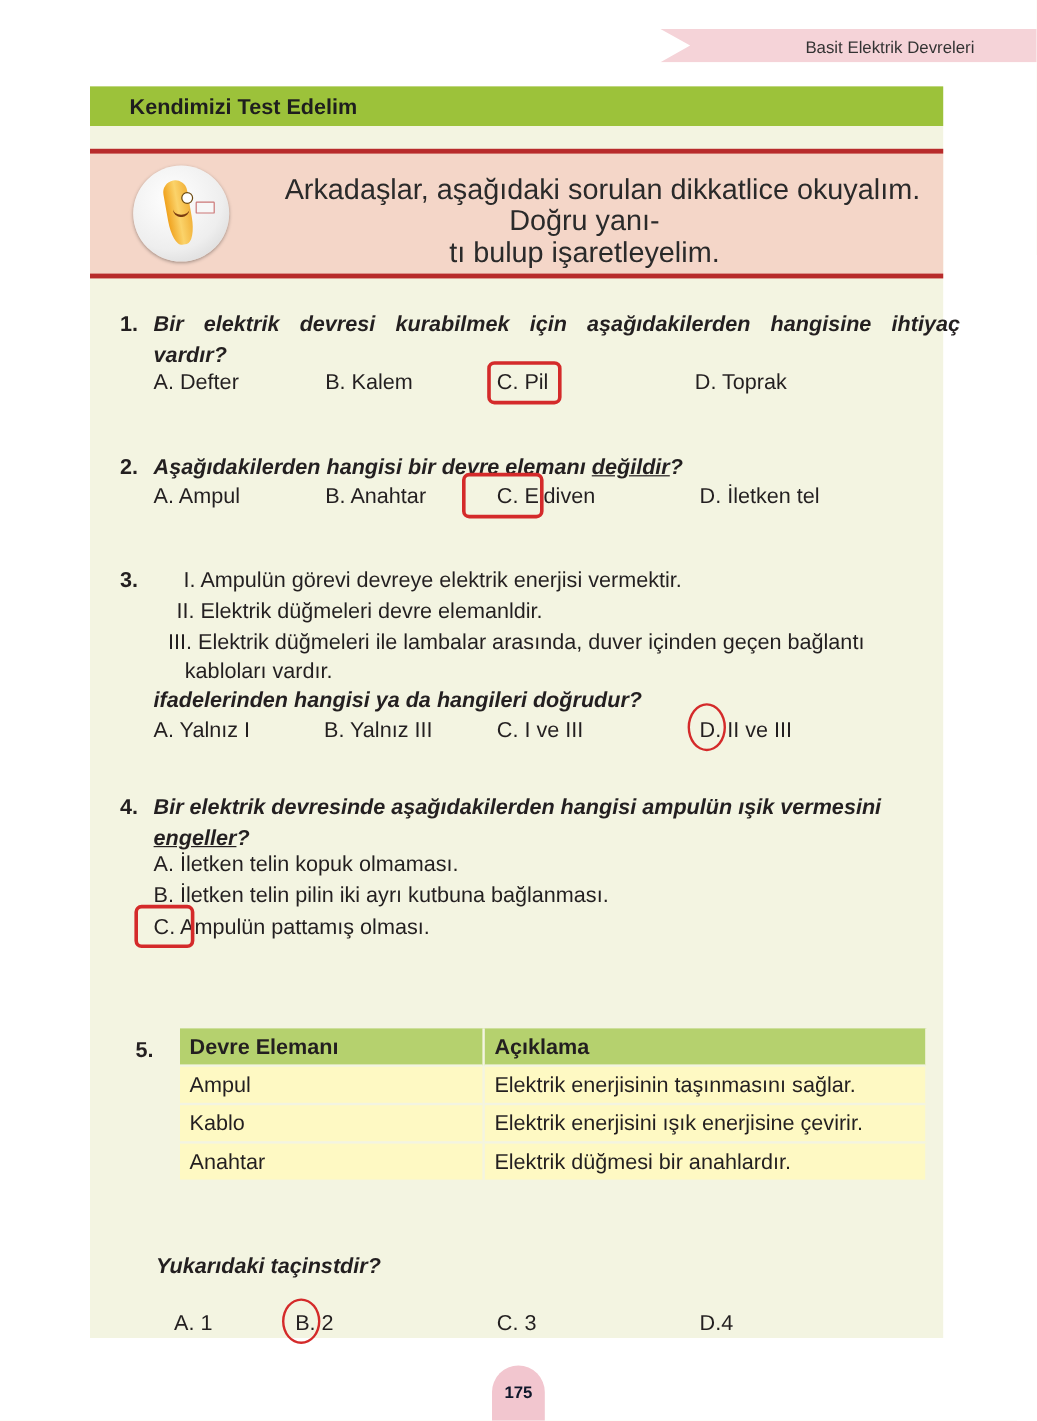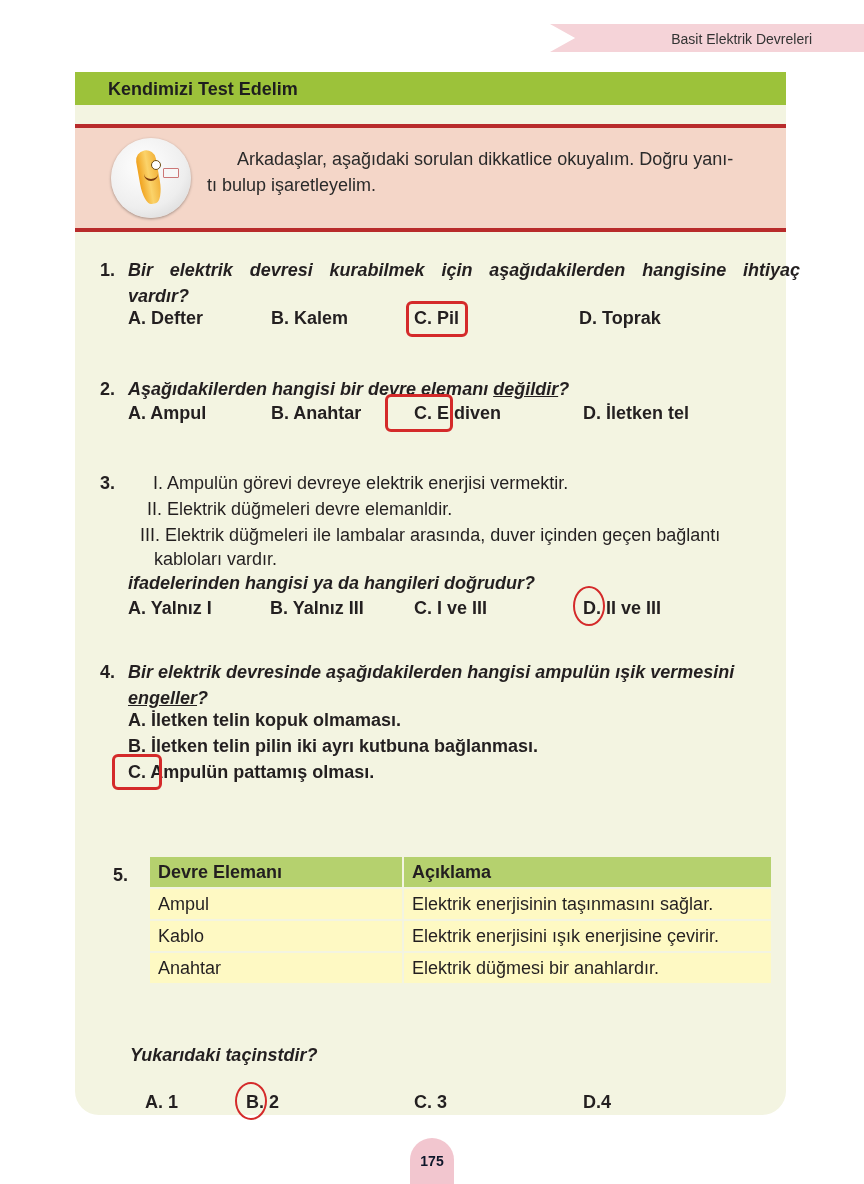--- a/index.html
+++ b/index.html
@@ -11,21 +11,20 @@
     position:absolute; left:550px; top:24px; width:314px; height:28px;
     background:#f5d3d8;
     clip-path: polygon(0 0, 100% 0, 100% 100%, 0 100%, 8% 50%);
   }
   .chapter-tab span {
     position:absolute; right:52px; top:7px; font-size:14px; color:#333;text-align:center;
   }
   .panel {
     position:absolute; left:75px; top:72px; width:711px; height:1043px;
     background:#f3f4e1;
-    border-radius:24px;
   }
   .test-header {
     position:absolute; left:0; top:0; width:711px; height:33px; background:#9cc23a;
   }
   .test-header span {
     position:absolute; left:33px; top:7px; font-size:18px; font-weight:bold; color:#1e1e1e;
   }
   .intro-box {
     position:absolute; left:0; top:52px; width:711px; height:100px;
     background:#f4d6c8; border-top:4px solid #b82b2b; border-bottom:4px solid #b82b2b;
@@ -47,28 +46,28 @@
   }
   .mascot .smile {
     position:absolute; left:33px; top:34px; width:14px; height:7px;
     border-bottom:2px solid #7a3b10; border-radius:0 0 10px 10px;
   }
   .mascot .sign {
     position:absolute; left:52px; top:30px; width:14px; height:8px; background:#f7f7f7;
     border:1px solid #c77; border-radius:1px;
   }
   .intro-text {
-    position:absolute; left:132px; top:18px; width:560px; font-size:18px; line-height:26px; color:#2a2a2a;
+    position:absolute; left:132px; top:18px; width:560px; font-size:24px; line-height:26px; color:#2a2a2a;text-align:center;
   }
   .intro-text .indent { display:inline-block; width:30px; }
   .q { position:absolute; font-size:18px; line-height:26px; color:#231f20; }
   .qnum { position:absolute; font-weight:bold; }
   .qtext { font-weight:bold;font-style:italic; }
   .u { text-decoration:underline; }
-  .opt { position:absolute; font-size:18px;font-weight:bold; }
+  .opt { position:absolute; font-size:18px; }
   .mark-box {
     position:absolute; border:3px solid #d42a2a; border-radius:6px; box-sizing:border-box;
   }
   .mark-circle {
     position:absolute; border:2.5px solid #d42a2a; border-radius:50%; box-sizing:border-box;
   }
   table.q5 {
     position:absolute; left:75px; top:785px; width:623px; border-collapse:collapse;
     font-size:18px;
   }

